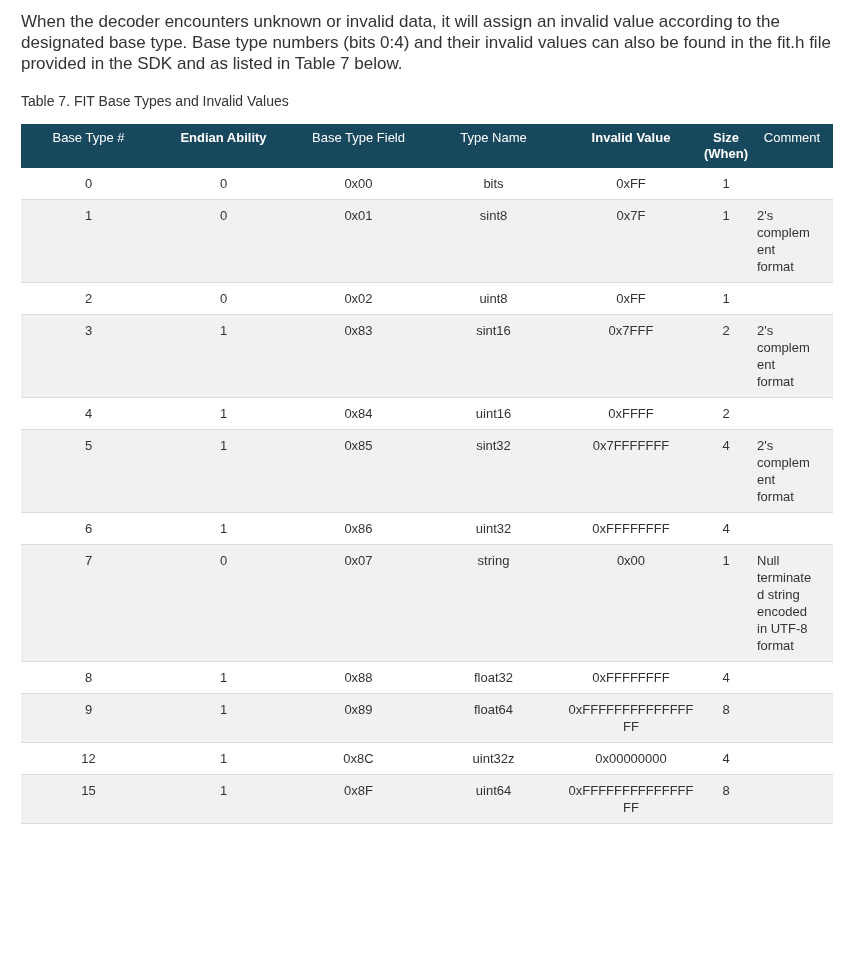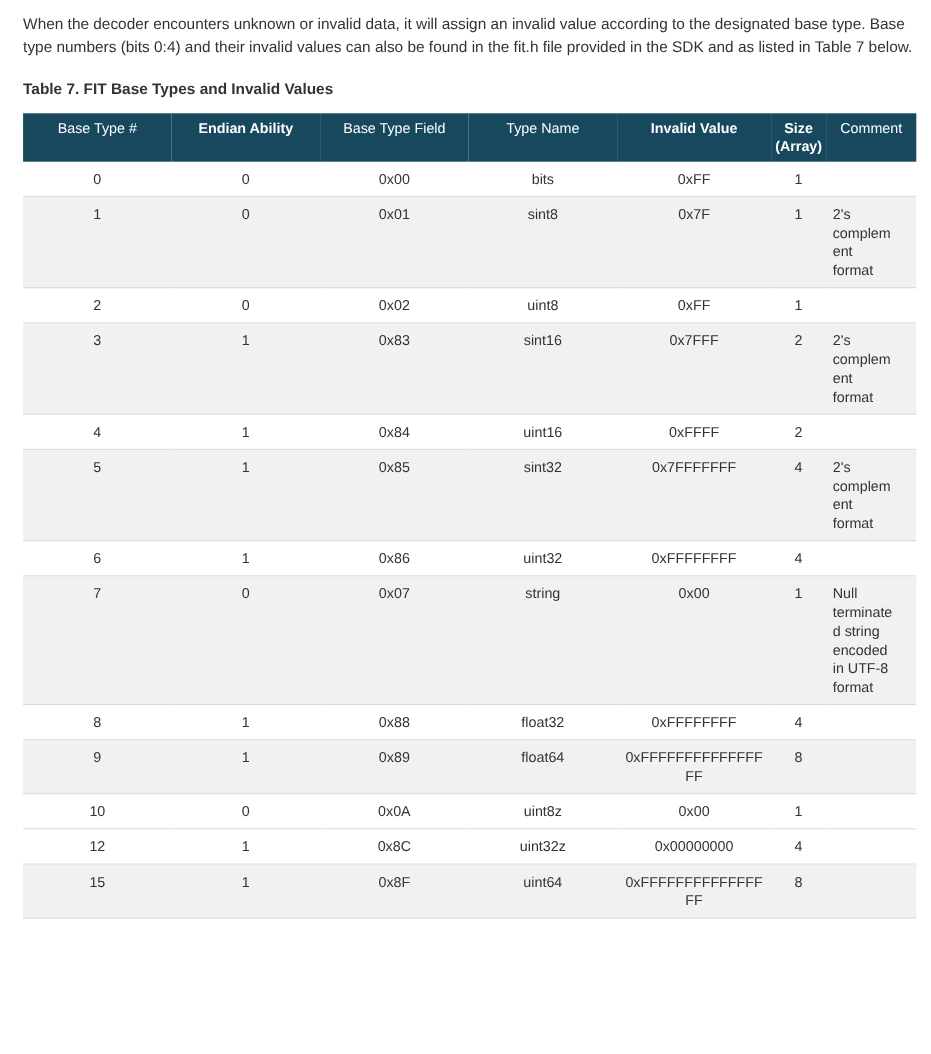--- a/index.html
+++ b/index.html
@@ -16,28 +16,28 @@
     font-family: "Liberation Sans", sans-serif;
     color: var(--text, #333333);
     width: 846px;
   }
   .page {
     width: 846px;
     padding: 11px 13px 24px 21px;
   }
   .intro {
     margin: 0 0 19px 0;
-    font-size: 14px;
+    font-size: 17px;
     line-height: 21px;
     color: var(--text, #333333);
   }
   .table-title {
     margin: 0 0 15px 0;
     font-size: 14px;
-    font-weight: bold;
+    font-weight: normal;
     color: var(--text, #333333);
   }
   table.fit-table {
     border-collapse: collapse;
     table-layout: fixed;
     width: 812px;
     font-size: 13px;
   }
   table.fit-table th {
     background: var(--header-bg, #17485e);
@@ -84,21 +84,21 @@
       <col style="width:50px">
       <col style="width:82px">
     </colgroup>
     <thead>
       <tr>
           <th class="bold">Base Type #</th>
           <th>Endian Ability</th>
           <th class="bold">Base Type Field</th>
           <th class="bold">Type Name</th>
           <th>Invalid Value</th>
-          <th>Size (Array)</th>
+          <th>Size (When)</th>
           <th class="bold">Comment</th>
         </tr>
     </thead>
     <tbody>
         <tr>
           <td>0</td>
           <td>0</td>
           <td>0x00</td>
           <td>bits</td>
           <td>0xFF</td>
@@ -180,29 +180,20 @@
         <tr class="alt">
           <td>9</td>
           <td>1</td>
           <td>0x89</td>
           <td>float64</td>
           <td>0xFFFFFFFFFFFFFFFF</td>
           <td>8</td>
           <td class="comment"></td>
         </tr>
         <tr>
-          <td>10</td>
-          <td>0</td>
-          <td>0x0A</td>
-          <td>uint8z</td>
-          <td>0x00</td>
-          <td>1</td>
-          <td class="comment"></td>
-        </tr>
-        <tr>
           <td>12</td>
           <td>1</td>
           <td>0x8C</td>
           <td>uint32z</td>
           <td>0x00000000</td>
           <td>4</td>
           <td class="comment"></td>
         </tr>
         <tr class="alt">
           <td>15</td>

